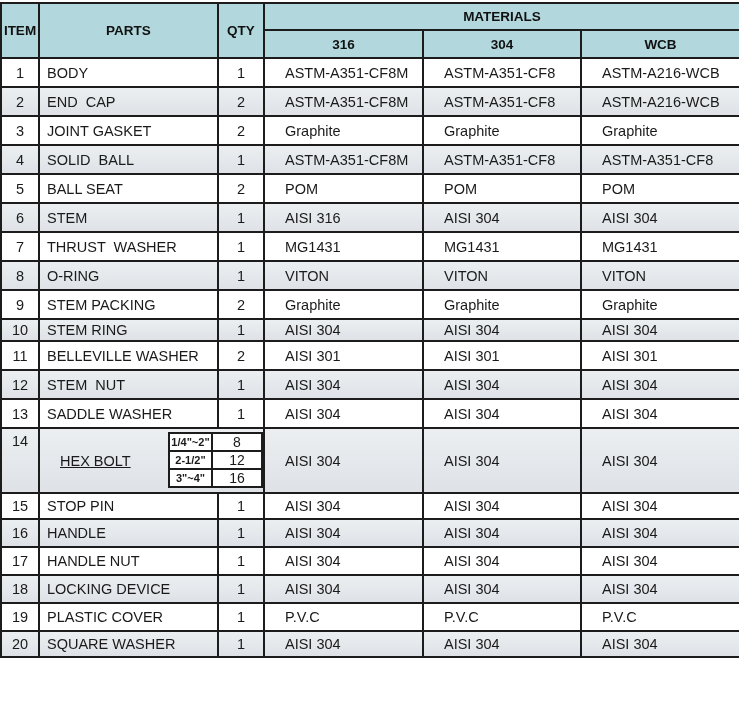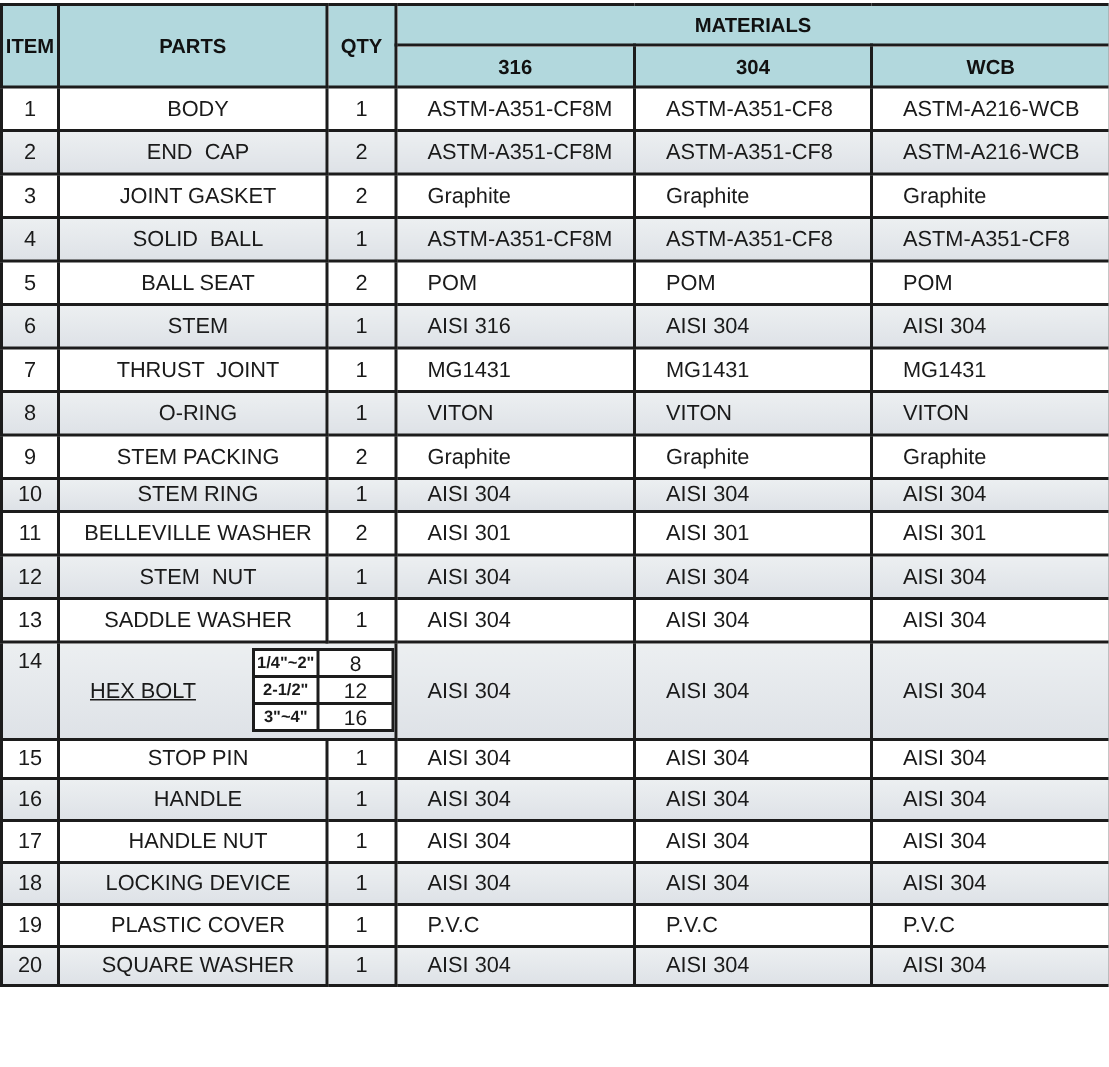--- a/index.html
+++ b/index.html
@@ -23,21 +23,21 @@
   th,td{border:2px solid var(--border);overflow:hidden;}
   thead th{
     background:var(--header-bg);
     font-size:13.5px;font-weight:bold;text-align:center;color:#111;
   }
   tr.hrow1{height:27px;}
   tr.hrow2{height:28px;}
   tbody td{font-size:14.5px;background:#fff;vertical-align:middle;}
   tbody tr.alt td{background:linear-gradient(var(--row-alt-top),var(--row-alt-bot));}
   td.item{text-align:center;}
-  td.part{text-align:center;padding-left:7px;white-space:pre;}
+  td.part{text-align:left;padding-left:7px;white-space:pre;}
   td.qty{text-align:center;}
   td.mat{text-align:left;padding-left:20px;}
   
   td.item.top{vertical-align:top;padding-top:4px;}
   td.hexcell{padding:0;}
   .hex-wrap{display:flex;height:100%;align-items:stretch;}
   .hex-label{width:128px;display:flex;align-items:center;padding-left:20px;
     font-size:14.5px;text-decoration:underline;}
   .hex-grid{
     flex:1;display:grid;grid-template-columns:1fr 48px;grid-auto-rows:1fr;
@@ -119,21 +119,21 @@
         <tr class="alt" style="height: 29px;">
           <td class="item">6</td>
           <td class="part">STEM</td>
           <td class="qty">1</td>
           <td class="mat">AISI 316</td>
           <td class="mat">AISI 304</td>
           <td class="mat">AISI 304</td>
         </tr>
         <tr style="height: 29px;">
           <td class="item">7</td>
-          <td class="part">THRUST  JOINT</td>
+          <td class="part">THRUST  WASHER</td>
           <td class="qty">1</td>
           <td class="mat">MG1431</td>
           <td class="mat">MG1431</td>
           <td class="mat">MG1431</td>
         </tr>
         <tr class="alt" style="height: 29px;">
           <td class="item">8</td>
           <td class="part">O-RING</td>
           <td class="qty">1</td>
           <td class="mat">VITON</td>

